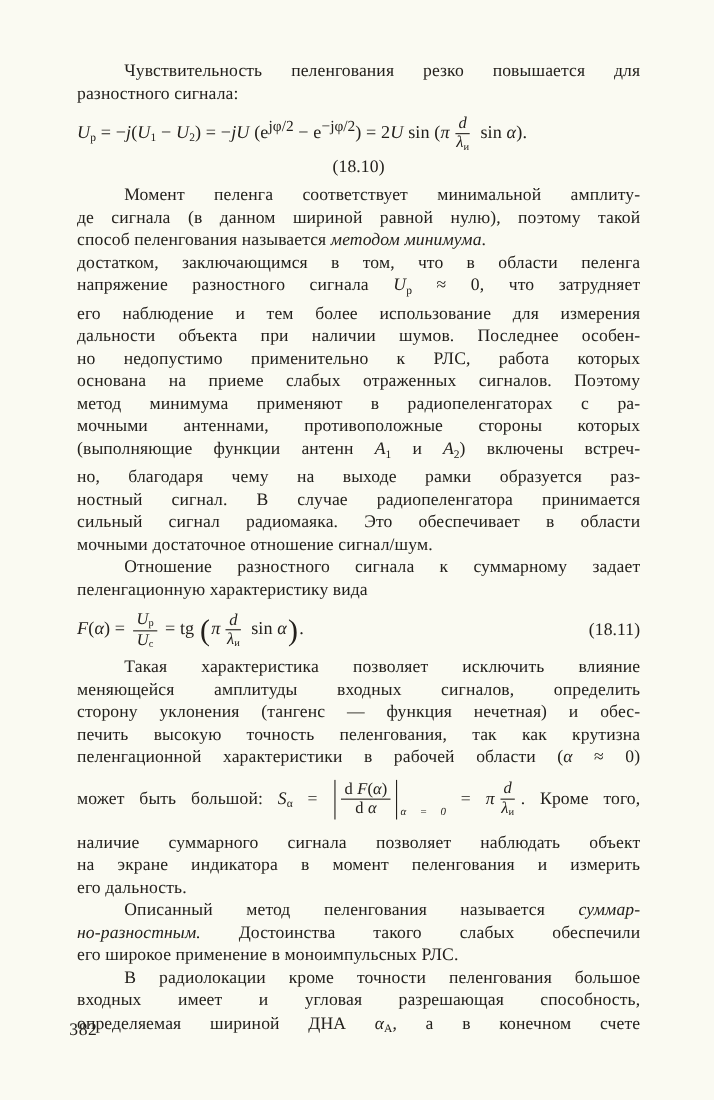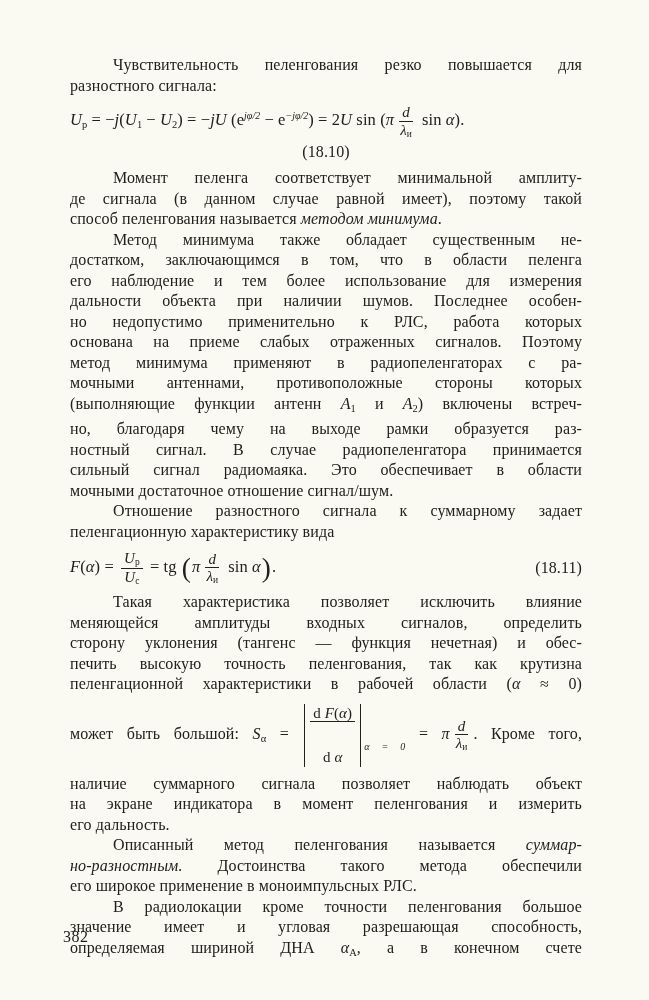--- a/index.html
+++ b/index.html
@@ -14,34 +14,34 @@
   .text-block{
     position:absolute;left:70px;top:55px;width:512px;
     font-size:16px;line-height:20.5px;letter-spacing:.1px;
   }
   .line{text-align:justify}
   .jl{text-align-last:justify}
   .ind{text-indent:43px}
   .tall{padding:9px 0 7px 0}
   .sg.i,.sg.v{font-style:italic}
   .sg.sub{font-size:10.5px;vertical-align:-3px;letter-spacing:0}
-  .sg.sup{font-size:10px;vertical-align:6px;font-style:italic;letter-spacing:0}
+  .sg.sup{font-size:14px;vertical-align:6px;letter-spacing:0}
   .sg.sube{font-size:10px;vertical-align:-11px;font-style:italic;margin-left:1px}
   .sg.bp{font-size:165%;vertical-align:middle;line-height:0;font-weight:300;padding:0 1px}
   .frac{
     display:inline-flex;flex-direction:column;align-items:center;
     vertical-align:middle;margin:0 3px;line-height:1.1;text-align:center;
     font-size:15px;
   }
   .frac .num{border-bottom:1px solid #23201c;padding:0 3px}
   .frac .den{padding:0 3px}
   .frac .sg.sub{font-size:9.5px;vertical-align:-2px}
   .frac.abs{
     border-left:1.5px solid #23201c;border-right:1.5px solid #23201c;
-    padding:1px 5px;margin:0 2px;gap:27px;
+    padding:1px 5px;margin:0 2px;
   }
   .formula{margin:8px 0 6px 0;font-size:16.5px}
   .formula .fbody{display:inline-block}
   .formula.nb .fnum{display:block;text-align:center;margin-top:3px;font-size:16px}
   .formula.inline-num{display:flex;justify-content:space-between;align-items:center}
   .formula.inline-num .fnum{font-size:16px;white-space:nowrap}
   .page-number{position:absolute;left:63px;top:928px;font-size:16px;letter-spacing:.5px}
 </style>
 </head>
 <body>
@@ -51,26 +51,26 @@
       <div class="para">
         <div class="line ind jl"><span class="sg n">Чувствительность пеленгования резко повышается для</span></div>
         <div class="line"><span class="sg n">разностного сигнала:</span></div>
       </div>
       <div class="formula nb"><div class="fbody"><span class="sg v">U</span><span class="sg sub">р</span><span class="sg n"> = −</span><span class="sg v">j</span><span class="sg n">(</span><span class="sg v">U</span><span class="sg sub">1</span><span class="sg n"> − </span><span class="sg v">U</span><span class="sg sub">2</span><span class="sg n">) = −</span><span class="sg v">jU</span><span class="sg n"> (e</span><span class="sg sup">jφ/2</span><span class="sg n"> − e</span><span class="sg sup">−jφ/2</span><span class="sg n">) = 2</span><span class="sg v">U</span><span class="sg n"> sin (</span><span class="sg v">π</span><span class="frac">
             <span class="num"><span class="sg v">d</span></span>
             <span class="den"><span class="sg v">λ</span><span class="sg sub">и</span></span>
           </span><span class="sg n"> sin </span><span class="sg v">α</span><span class="sg n">).</span></div><div class="fnum">(18.10)</div></div>
       <div class="para">
         <div class="line ind jl"><span class="sg n">Момент пеленга соответствует минимальной амплиту-</span></div>
-        <div class="line jl"><span class="sg n">де сигнала (в данном случае равной имеет), поэтому такой</span></div>
+        <div class="line jl"><span class="sg n">де сигнала (в данном шириной равной нулю), поэтому такой</span></div>
         <div class="line"><span class="sg n">способ пеленгования называется </span><span class="sg i">методом минимума</span><span class="sg n">.</span></div>
       </div>
       <div class="para">
-        <div class="line ind jl"><span class="sg n">Метод минимума также обладает существенным не-</span></div>
         <div class="line jl"><span class="sg n">достатком, заключающимся в том, что в области пеленга</span></div>
+        <div class="line jl"><span class="sg n">напряжение разностного сигнала </span><span class="sg v">U</span><span class="sg sub">р</span><span class="sg n"> ≈ 0, что затрудняет</span></div>
         <div class="line jl"><span class="sg n">его наблюдение и тем более использование для измерения</span></div>
         <div class="line jl"><span class="sg n">дальности объекта при наличии шумов. Последнее особен-</span></div>
         <div class="line jl"><span class="sg n">но недопустимо применительно к РЛС, работа которых</span></div>
         <div class="line jl"><span class="sg n">основана на приеме слабых отраженных сигналов. Поэтому</span></div>
         <div class="line jl"><span class="sg n">метод минимума применяют в радиопеленгаторах с ра-</span></div>
         <div class="line jl"><span class="sg n">мочными антеннами, противоположные стороны которых</span></div>
         <div class="line jl"><span class="sg n">(выполняющие функции антенн </span><span class="sg v">A</span><span class="sg sub">1</span><span class="sg n"> и </span><span class="sg v">A</span><span class="sg sub">2</span><span class="sg n">) включены встреч-</span></div>
         <div class="line jl"><span class="sg n">но, благодаря чему на выходе рамки образуется раз-</span></div>
         <div class="line jl"><span class="sg n">ностный сигнал. В случае радиопеленгатора принимается</span></div>
         <div class="line jl"><span class="sg n">сильный сигнал радиомаяка. Это обеспечивает в области</span></div>
@@ -102,23 +102,23 @@
           </span><span class="sg sube">α = 0</span><span class="sg n"> = </span><span class="sg v">π</span><span class="frac">
             <span class="num"><span class="sg v">d</span></span>
             <span class="den"><span class="sg v">λ</span><span class="sg sub">и</span></span>
           </span><span class="sg n">. Кроме того,</span></div>
         <div class="line jl"><span class="sg n">наличие суммарного сигнала позволяет наблюдать объект</span></div>
         <div class="line jl"><span class="sg n">на экране индикатора в момент пеленгования и измерить</span></div>
         <div class="line"><span class="sg n">его дальность.</span></div>
       </div>
       <div class="para">
         <div class="line ind jl"><span class="sg n">Описанный метод пеленгования называется </span><span class="sg i">суммар-</span></div>
-        <div class="line jl"><span class="sg i">но-разностным.</span><span class="sg n"> Достоинства такого метода обеспечили</span></div>
+        <div class="line jl"><span class="sg i">но-разностным.</span><span class="sg n"> Достоинства такого слабых обеспечили</span></div>
         <div class="line"><span class="sg n">его широкое применение в моноимпульсных РЛС.</span></div>
       </div>
       <div class="para">
         <div class="line ind jl"><span class="sg n">В радиолокации кроме точности пеленгования большое</span></div>
-        <div class="line jl"><span class="sg n">значение имеет и угловая разрешающая способность,</span></div>
+        <div class="line jl"><span class="sg n">входных имеет и угловая разрешающая способность,</span></div>
         <div class="line jl"><span class="sg n">определяемая шириной ДНА </span><span class="sg v">α</span><span class="sg sub">А</span><span class="sg n">, а в конечном счете</span></div>
       </div>
     </div>
   <div class="page-number">382</div>
 </div>
 
 </body></html>

